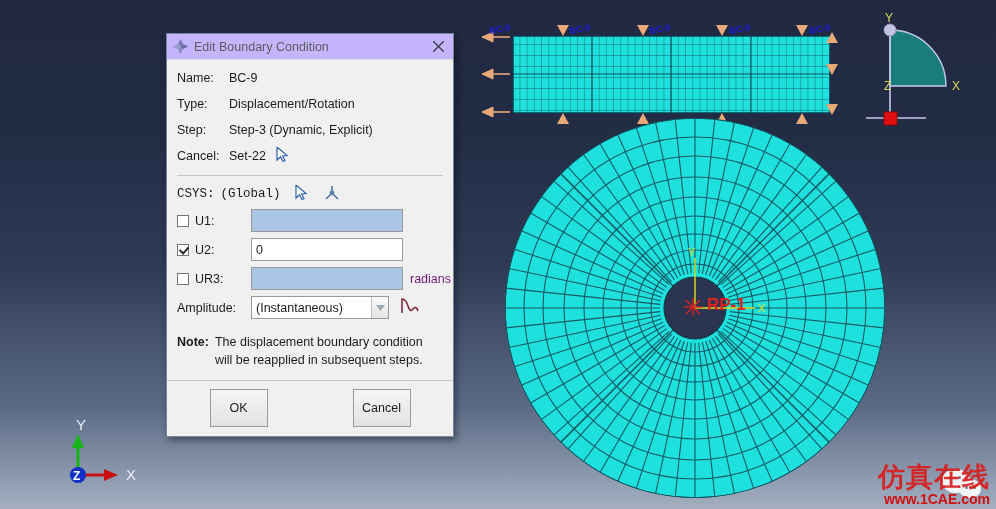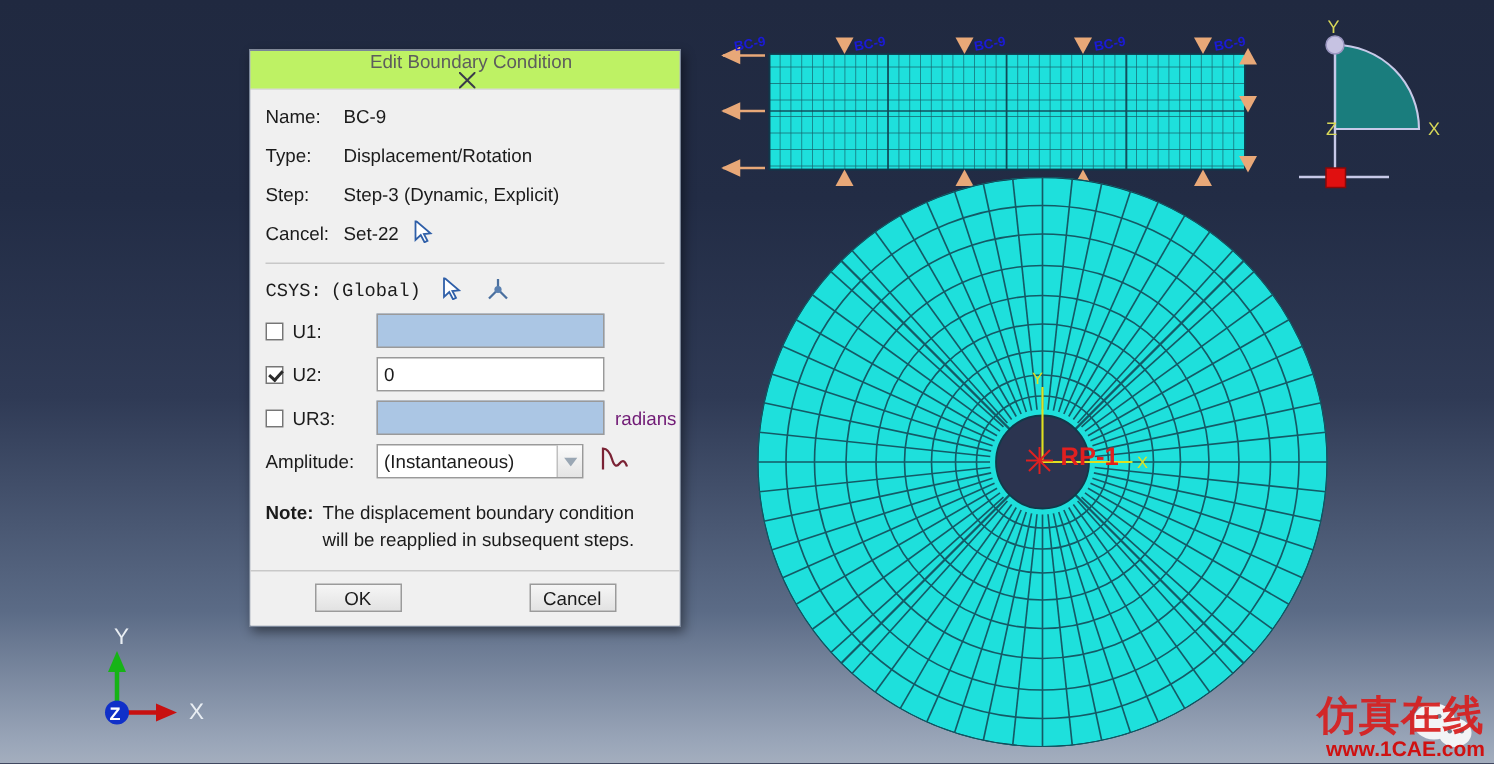--- a/index.html
+++ b/index.html
@@ -87,25 +87,24 @@
     left: 166px; top: 33px;
     width: 288px;
     background: #f0f0f0;
     border: 1px solid #7a8699;
     box-shadow: 2px 3px 7px rgba(0,0,0,.45);
     font-family: "Liberation Sans", sans-serif;
     font-size: 12.5px;
     color: #1b1b1b;
   }
   #titlebar {
-    height: 26px; background: #bef264;
+    height: 26px; background: #c4b5fd;
     display: flex; align-items: center;
     padding: 0 4px 0 6px;
     border-bottom: 1px solid #dadada;
-    flex-direction: column;
   }
   #titlebar .ttl {
     flex: 1; margin-left: 6px;
     font-size: 12.5px; color: #5d5d5d;
   }
   .close-btn {
     width: 22px; height: 20px;
     display: flex; align-items: center; justify-content: center;
     cursor: pointer;
   }
@@ -167,21 +166,21 @@
   }
   .note b { margin-right: 6px; }
 
   .btnbar {
     border-top: 1px solid #c8c8c8;
     background: #f0f0f0;
     display: flex; justify-content: space-around;
     padding: 8px 0 9px 0;
   }
   .btn {
-    width: 58px; height: 19px;
+    width: 58px; height: 38px;
     background: linear-gradient(#f6f6f6,#e2e2e2);
     border: 1px solid #9b9b9b;
     font-size: 12.5px; color: #1b1b1b;
     display: flex; align-items: center; justify-content: center;
     cursor: pointer;
   }
 </style>
 </head>
 <body>
 

